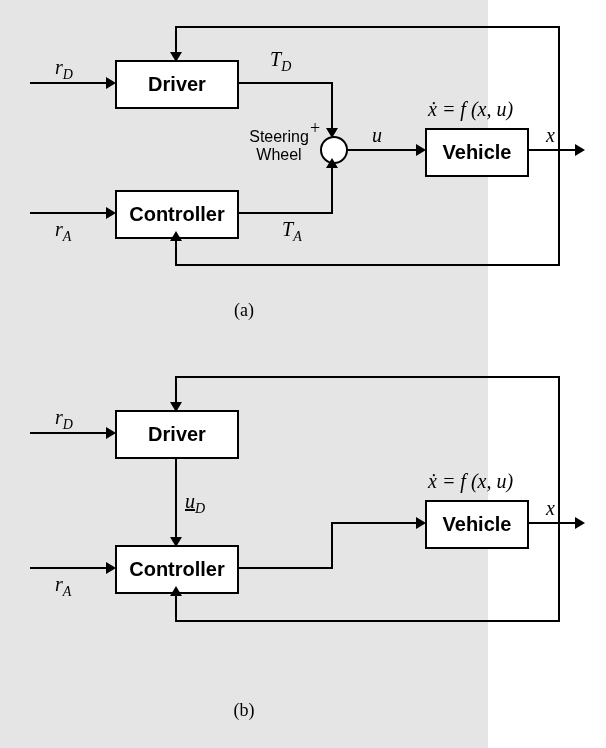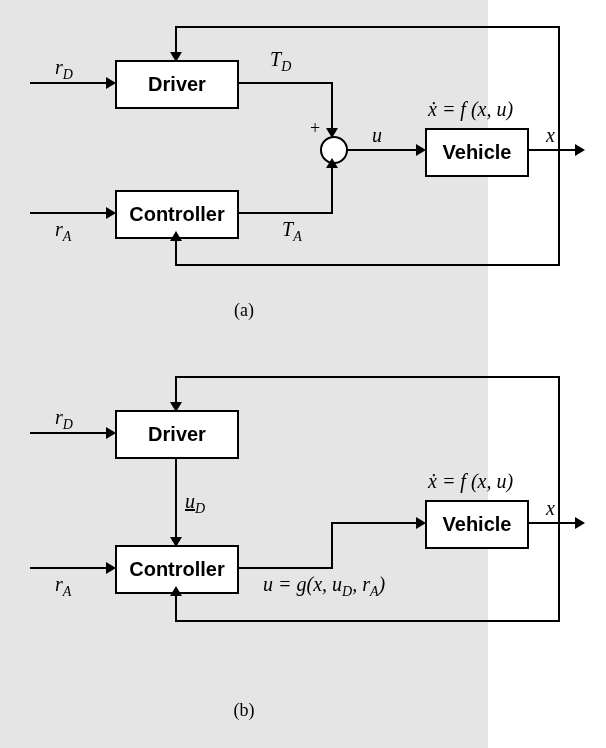--- a/index.html
+++ b/index.html
@@ -140,20 +140,22 @@
       <span>T</span><sub class="sub">D</sub>
     </span>
 
     <div class="hline" style="left:217px; top:192px; width:96px;"></div>
     <div class="vline" style="left:311px; top:144px; height:50px;"></div>
     <div class="arrow-up" style="left:306px; top:138px;"></div>
     <span class="label" style="left:262px; top:198px;">
       <span>T</span><sub class="sub">A</sub>
     </span>
 
+    <div class="anno" style="left:224px; top:108px; width:70px; white-space:pre-line;">Steering
+Wheel</div>
 
     <div class="hline" style="left:326px; top:129px; width:74px;"></div>
     <div class="arrow-right" style="left:396px; top:124px;"></div>
     <span class="label" style="left:352px; top:104px;">u</span>
 
     <div class="hline" style="left:507px; top:129px; width:52px;"></div>
     <div class="arrow-right" style="left:555px; top:124px;"></div>
     <span class="label" style="left:526px; top:104px;">x</span>
 
     <span class="label" style="left:408px; top:78px; font-style:italic;">ẋ = f (x, u)</span>
@@ -200,23 +202,20 @@
     <div class="arrow-down" style="left:150px; top:167px;"></div>
     <span class="label" style="left:165px; top:120px;text-decoration:underline;">
       <span>u</span><sub class="sub">D</sub>
     </span>
 
     <div class="hline" style="left:217px; top:197px; width:96px;"></div>
     <div class="vline" style="left:311px; top:152px; height:47px;"></div>
     <div class="hline" style="left:311px; top:152px; width:89px;"></div>
     <div class="arrow-right" style="left:396px; top:147px;"></div>
 
-    <span class="label" style="left:243px; top:203px; font-style: italic;">
-      <span>u = g(x, u</span><sub class="sub">D</sub><span>, r</span><sub class="sub">A</sub><span>)</span>
-    </span>
 
     <div class="hline" style="left:507px; top:152px; width:52px;"></div>
     <div class="arrow-right" style="left:555px; top:147px;"></div>
     <span class="label" style="left:526px; top:127px;">x</span>
 
     <span class="label" style="left:408px; top:100px; font-style: italic;">ẋ = f (x, u)</span>
 
     <div class="vline" style="left:538px; top:6px; height:148px;"></div>
     <div class="hline" style="left:155px; top:6px; width:385px;"></div>
     <div class="vline" style="left:155px; top:6px; height:30px;"></div>

